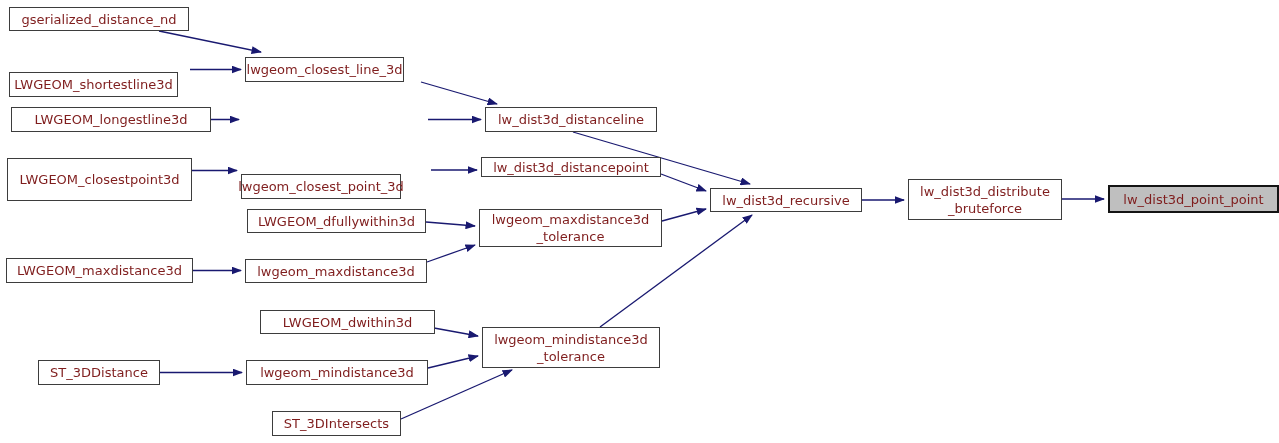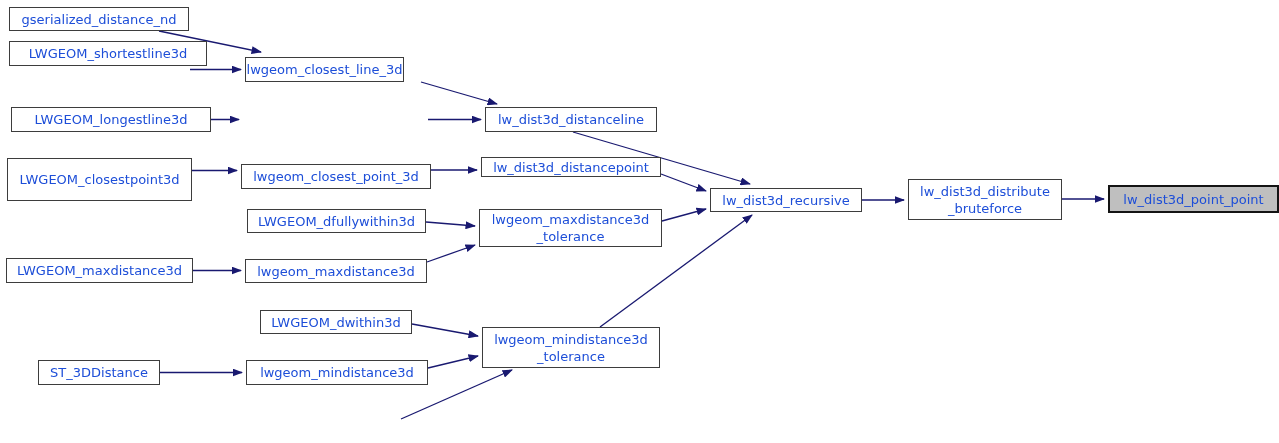--- a/index.html
+++ b/index.html
@@ -9,21 +9,21 @@
     background:#ffffff;
     font-family:"DejaVu Sans","Liberation Sans",sans-serif;
     overflow:hidden;
   }
   .edges{position:absolute;left:0;top:0;width:1279px;height:443px;}
   .node{
     position:absolute;
     box-sizing:border-box;
     border:1px solid #3d3d3d;
     background:#ffffff;
-    color:#1d4ed8;
+    color:#7f1d1d;
     display:flex;align-items:center;justify-content:center;
     font-size:13px;line-height:17px;
     text-align:center;
     white-space:pre-line;
     cursor:pointer;
   }
   .node.highlight{
     background:#bfbfbf;
     border:2px solid #141414;
     cursor:default;
@@ -58,32 +58,33 @@
       <line x1="573" y1="132" x2="750" y2="184" marker-end="url(#arrow)"></line>
       <line x1="661" y1="174" x2="706" y2="191" marker-end="url(#arrow)"></line>
       <line x1="662" y1="221" x2="706" y2="209" marker-end="url(#arrow)"></line>
       <line x1="600" y1="327" x2="752" y2="215" marker-end="url(#arrow)"></line>
       <line x1="862" y1="200" x2="904" y2="200" marker-end="url(#arrow)"></line>
       <line x1="1062" y1="199" x2="1104" y2="199" marker-end="url(#arrow)"></line>
     </g>
   </svg>
 
   <div class="node" style="left:9px;top:7px;width:180px;height:24px">gserialized_distance_nd</div>
-  <div class="node" style="left:9px;top:41px;width:198px;height:25px">LWGEOM_shortestline3d</div>
+  <div class="node" style="left:9px;top:72px;width:169px;height:25px">LWGEOM_shortestline3d</div>
   <div class="node" style="left:11px;top:107px;width:200px;height:25px">LWGEOM_longestline3d</div>
   <div class="node" style="left:7px;top:158px;width:185px;height:43px">LWGEOM_closestpoint3d</div>
   <div class="node" style="left:6px;top:258px;width:187px;height:25px">LWGEOM_maxdistance3d</div>
   <div class="node" style="left:38px;top:360px;width:122px;height:25px">ST_3DDistance</div>
 
   <div class="node" style="left:245px;top:57px;width:159px;height:25px">lwgeom_closest_line_3d</div>
-  <div class="node" style="left:241px;top:164px;width:190px;height:25px">lwgeom_closest_point_3d</div>
+  <div class="node" style="left:241px;top:174px;width:160px;height:25px">lwgeom_closest_point_3d</div>
   <div class="node" style="left:247px;top:209px;width:179px;height:24px">LWGEOM_dfullywithin3d</div>
   <div class="node" style="left:245px;top:259px;width:182px;height:24px">lwgeom_maxdistance3d</div>
-  <div class="node" style="left:260px;top:310px;width:152px;height:24px">LWGEOM_dwithin3d</div>
+  <div class="node" style="left:260px;top:310px;width:175px;height:24px">LWGEOM_dwithin3d</div>
   <div class="node" style="left:246px;top:360px;width:182px;height:25px">lwgeom_mindistance3d</div>
+  <div class="node" style="left:272px;top:411px;width:129px;height:25px">ST_3DIntersects</div>
 
   <div class="node" style="left:485px;top:107px;width:172px;height:25px">lw_dist3d_distanceline</div>
   <div class="node" style="left:481px;top:157px;width:180px;height:20px">lw_dist3d_distancepoint</div>
   <div class="node" style="left:479px;top:209px;width:183px;height:38px">lwgeom_maxdistance3d
 _tolerance</div>
   <div class="node" style="left:482px;top:327px;width:178px;height:41px">lwgeom_mindistance3d
 _tolerance</div>
 
   <div class="node" style="left:710px;top:188px;width:152px;height:24px">lw_dist3d_recursive</div>
   <div class="node" style="left:908px;top:179px;width:154px;height:41px">lw_dist3d_distribute

